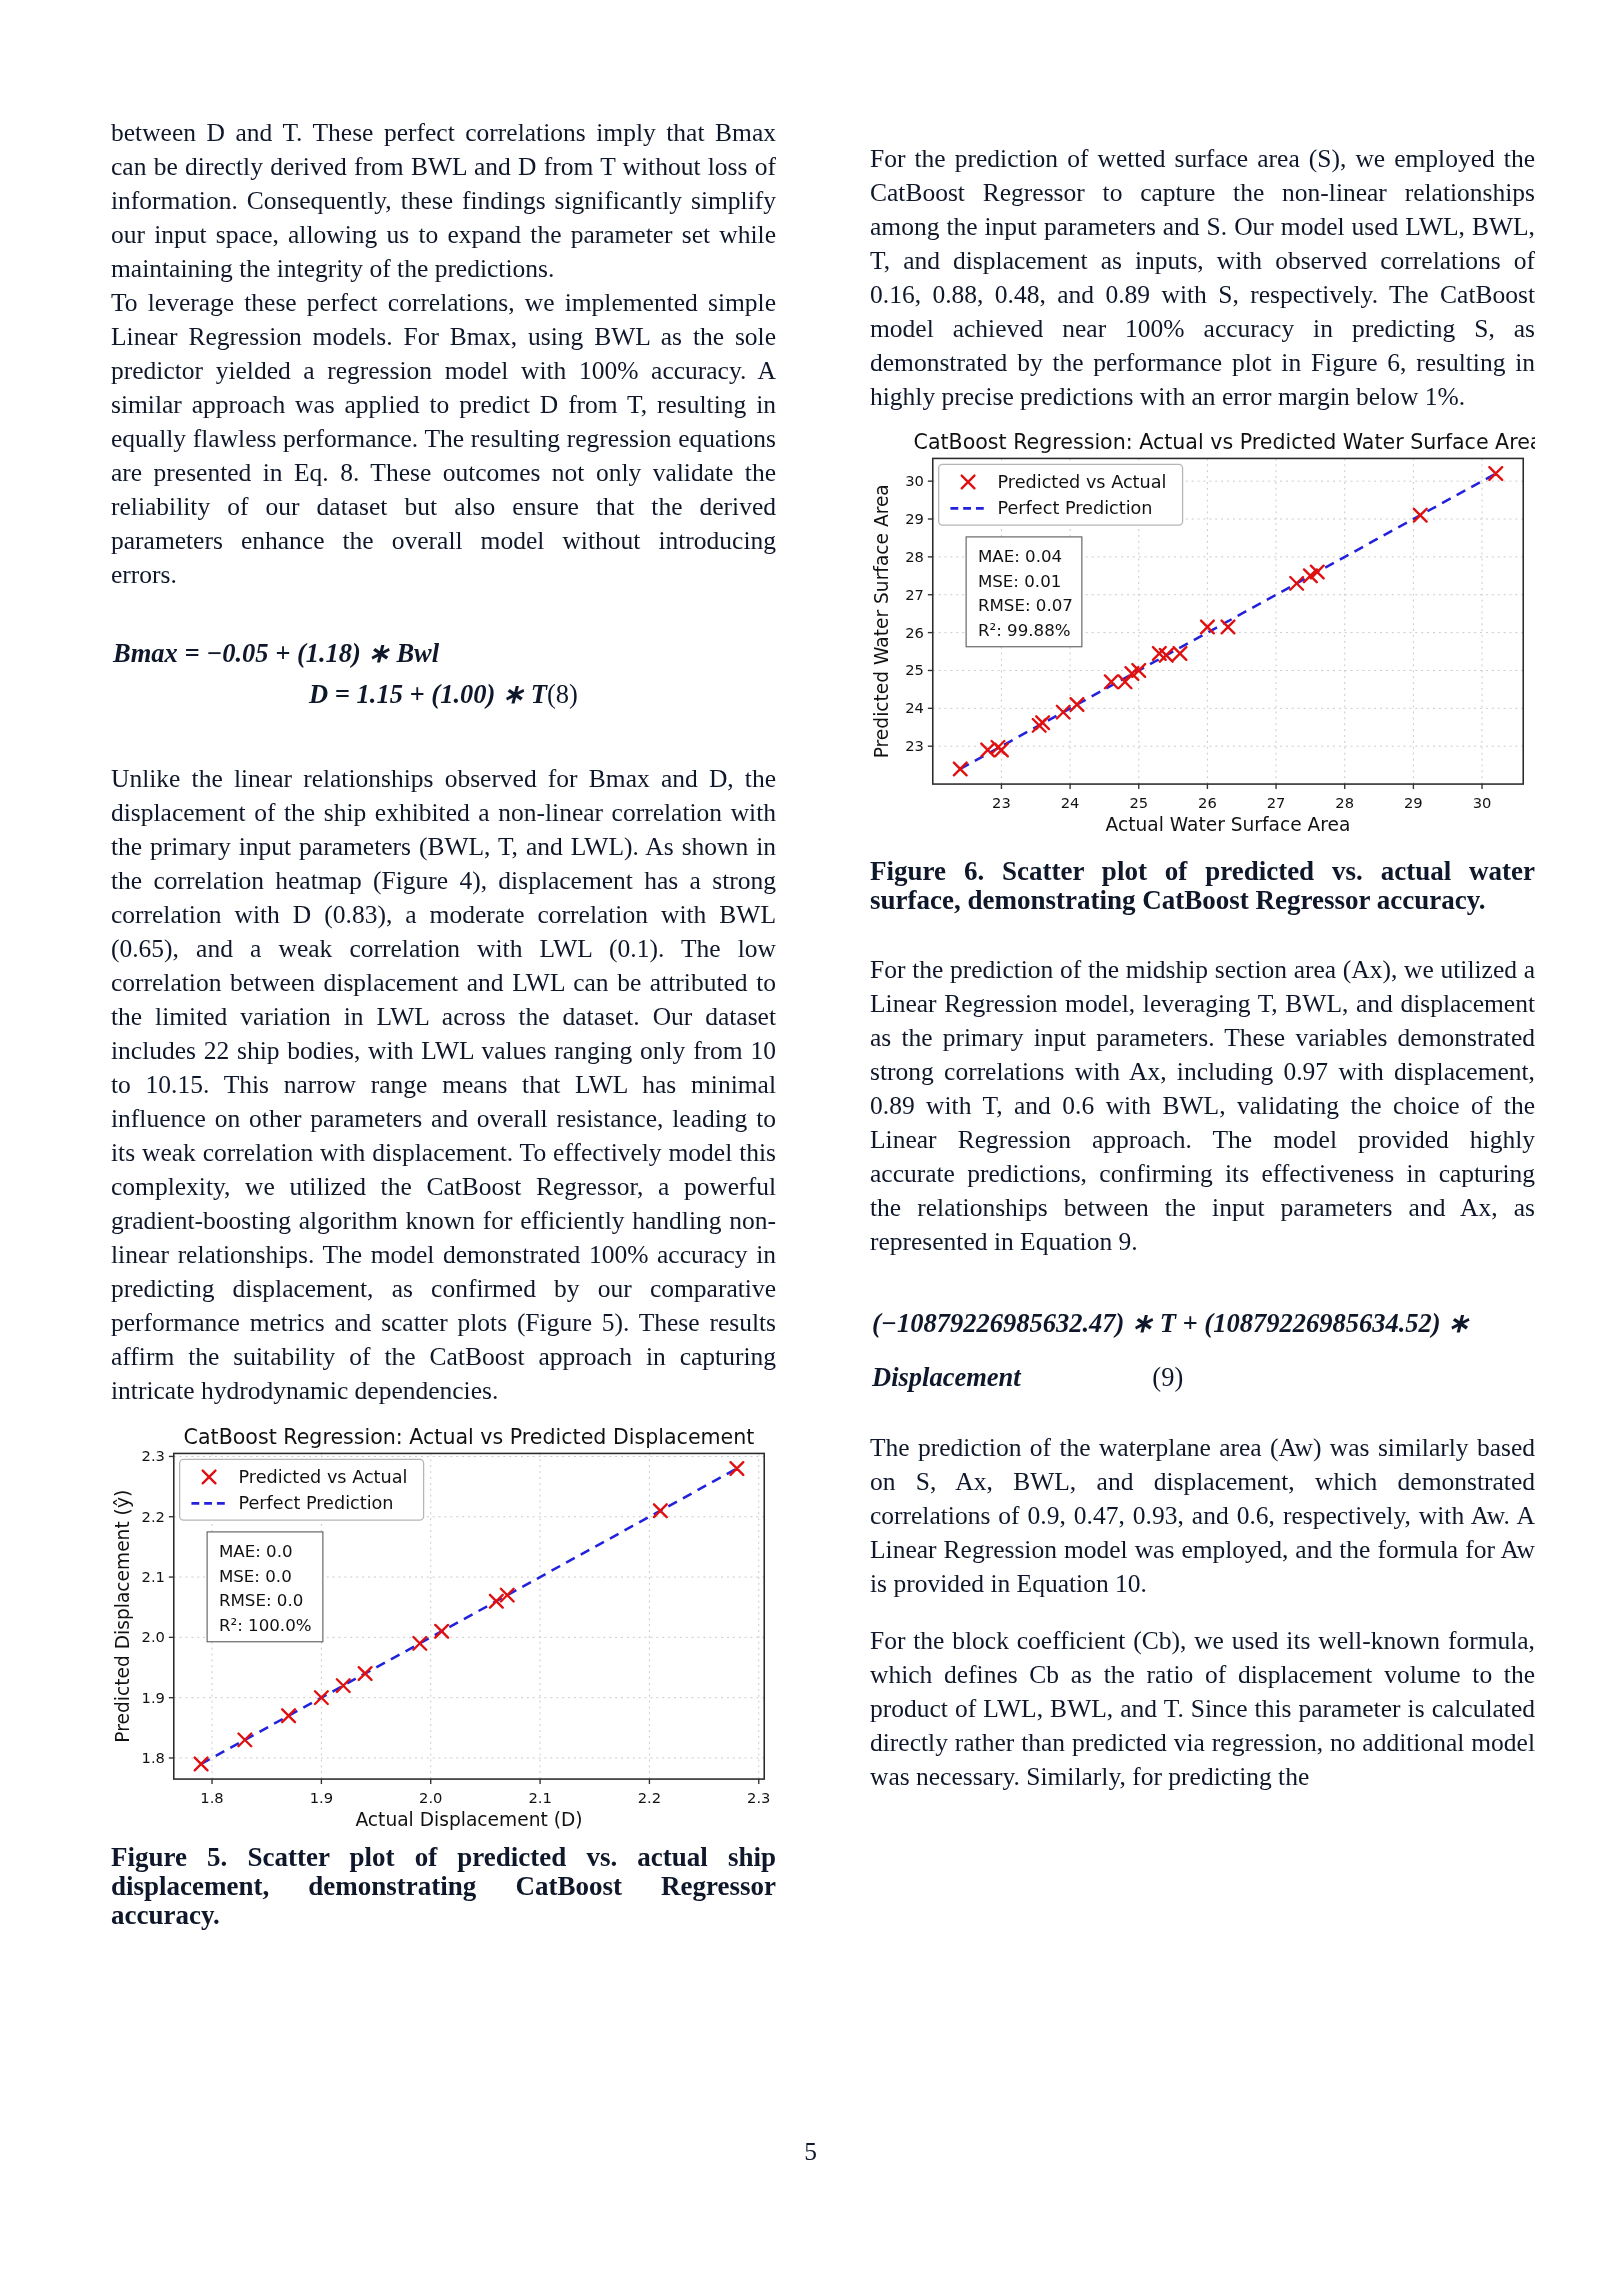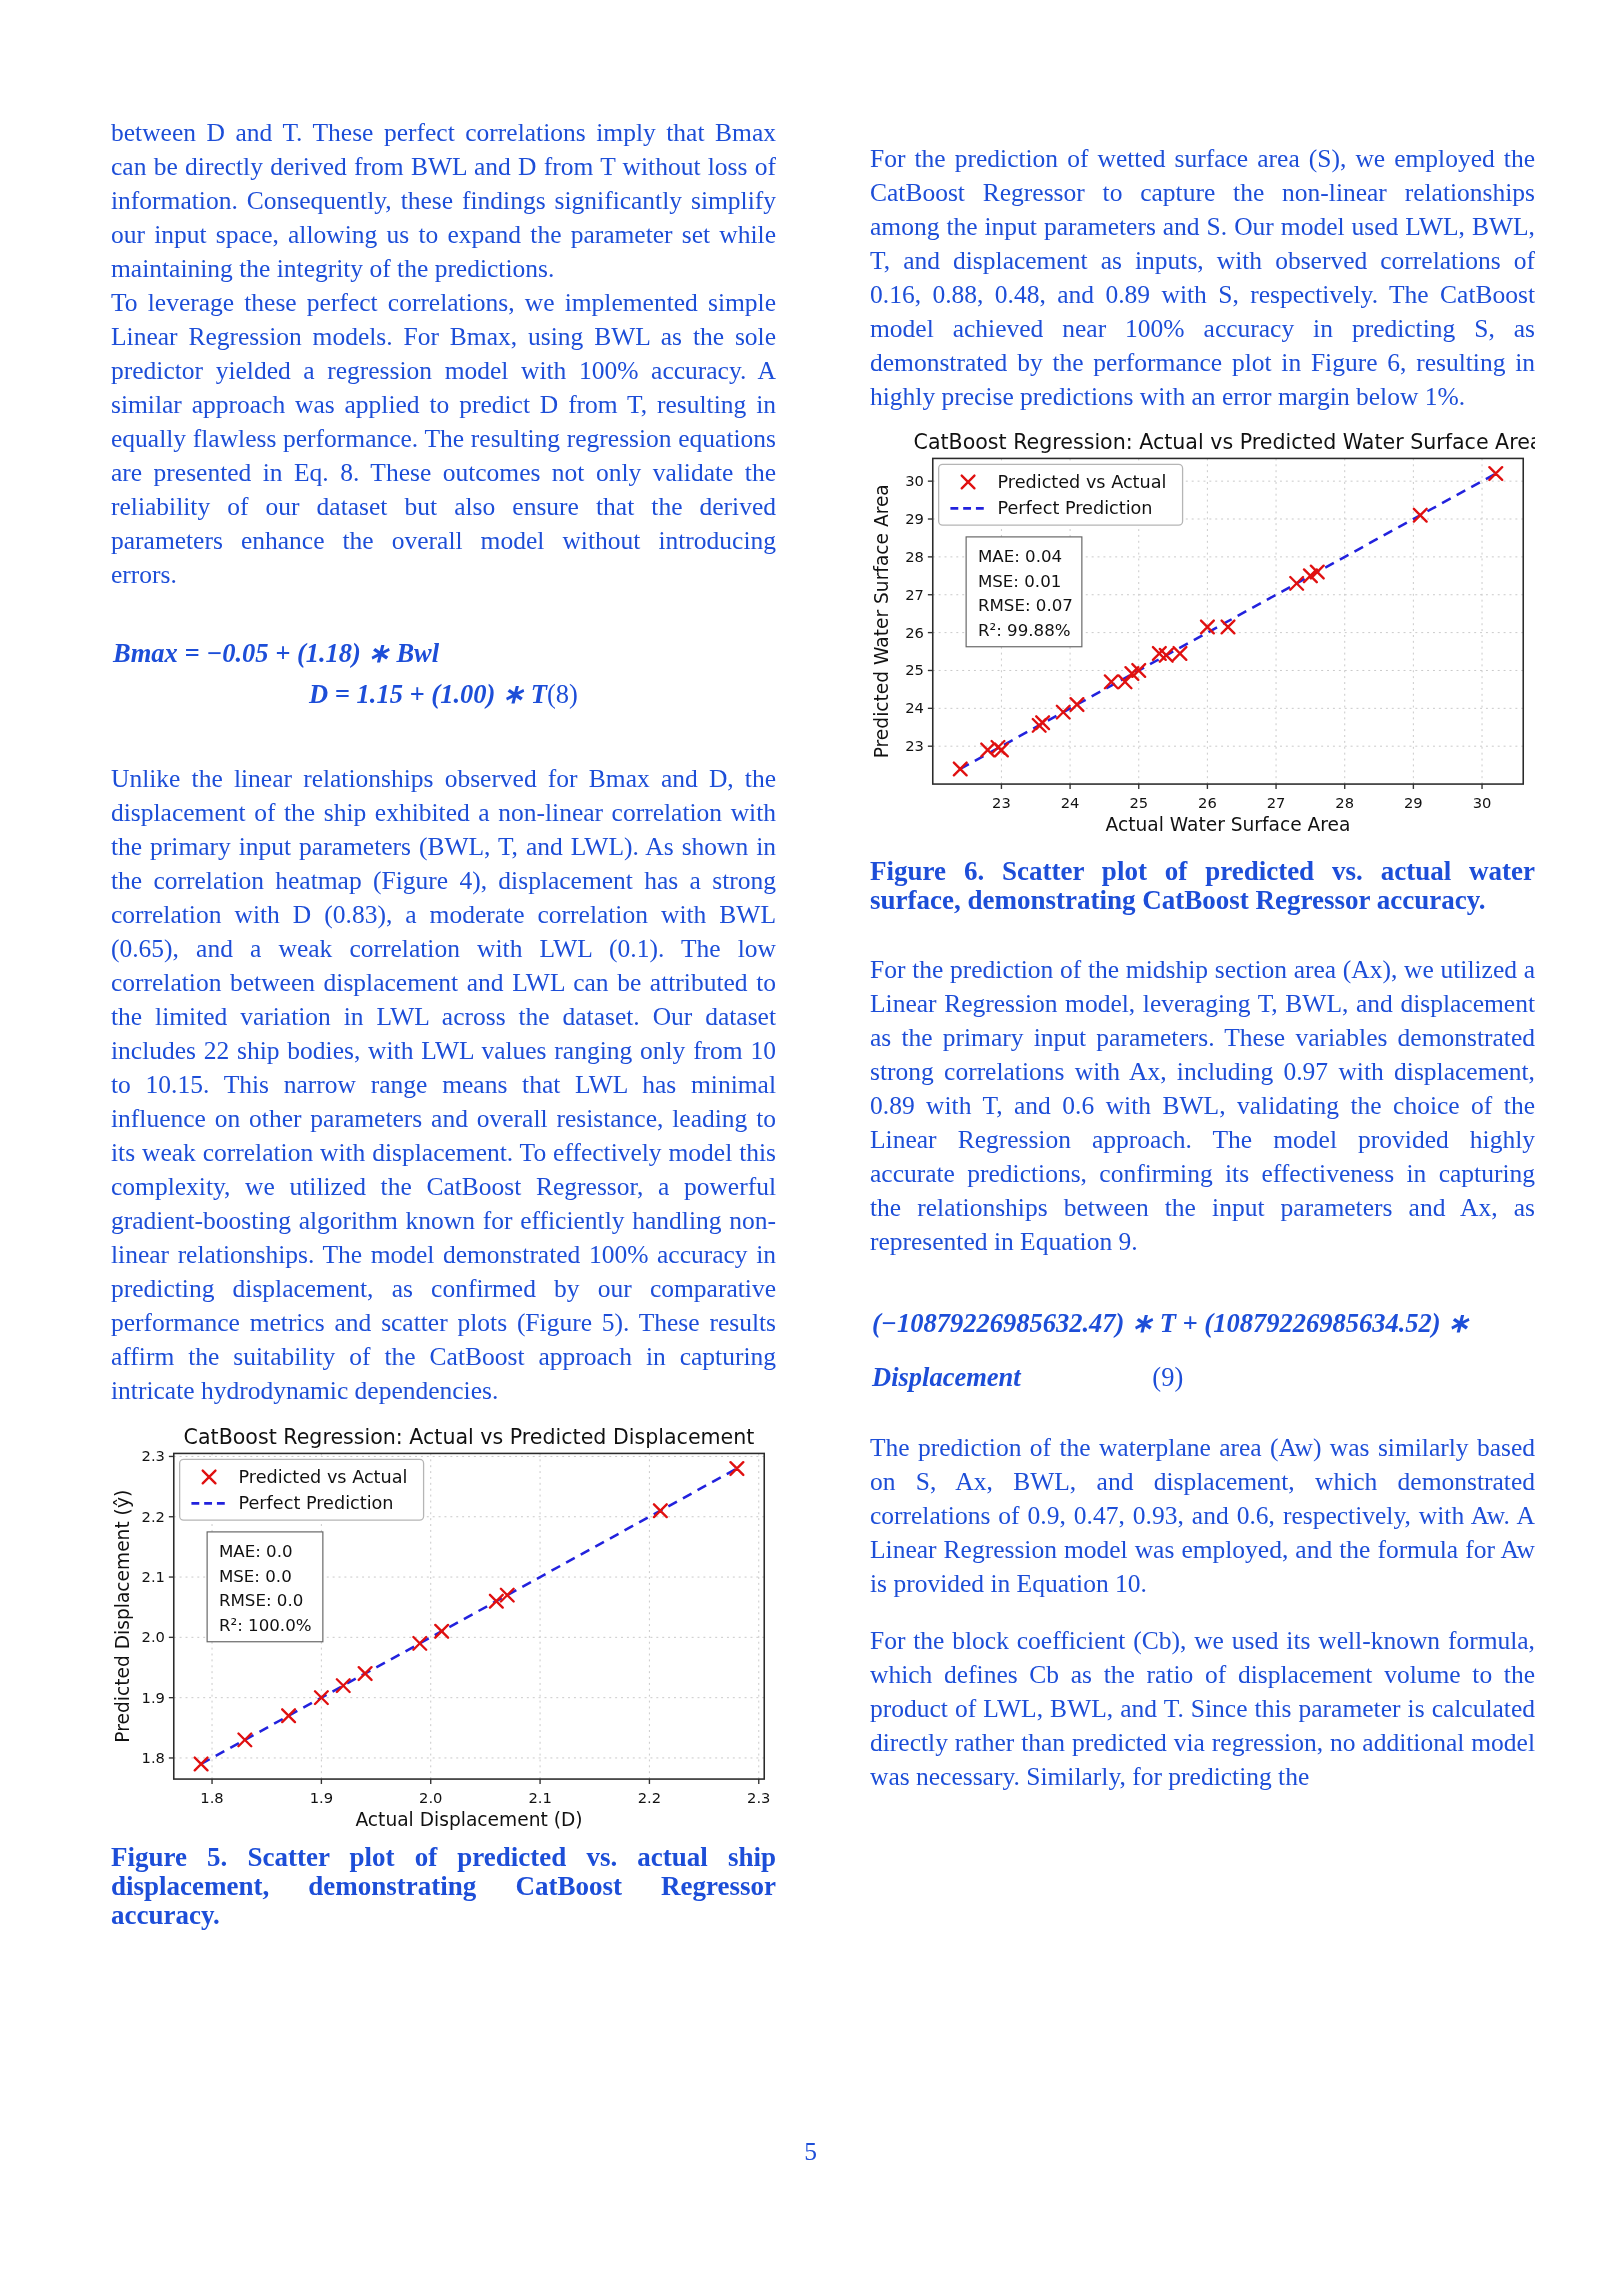--- a/index.html
+++ b/index.html
@@ -1,21 +1,21 @@
 <!DOCTYPE html>
 <html><head>
 <meta charset="utf-8">
 <style>
   html,body{margin:0;padding:0;background:#888;}
   .page{
     position:relative;
     width:1621px;height:2293px;
     background:#ffffff;
     font-family:"Liberation Serif",serif;
-    color:#1d4ed8;
+    color:#0f172a;
     margin:0 auto;
     overflow:hidden;
   }
   .col{position:absolute;top:116px;width:665px;}
   .col-left{left:111px;}
   .col-right{left:870px;}
   .body-text{
     font-size:25.5px;line-height:34px;
     text-align:justify;margin:0;
   }

